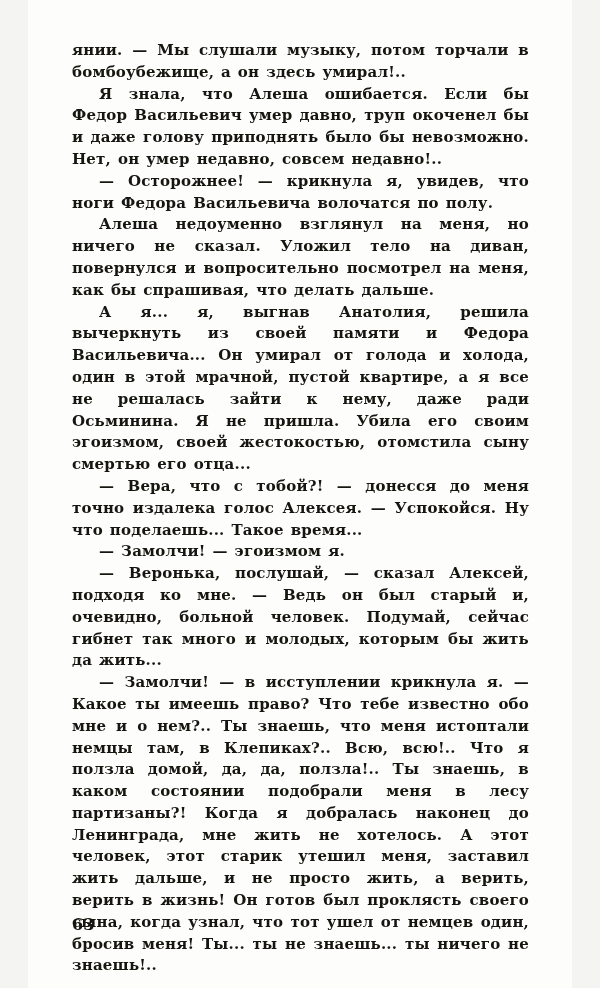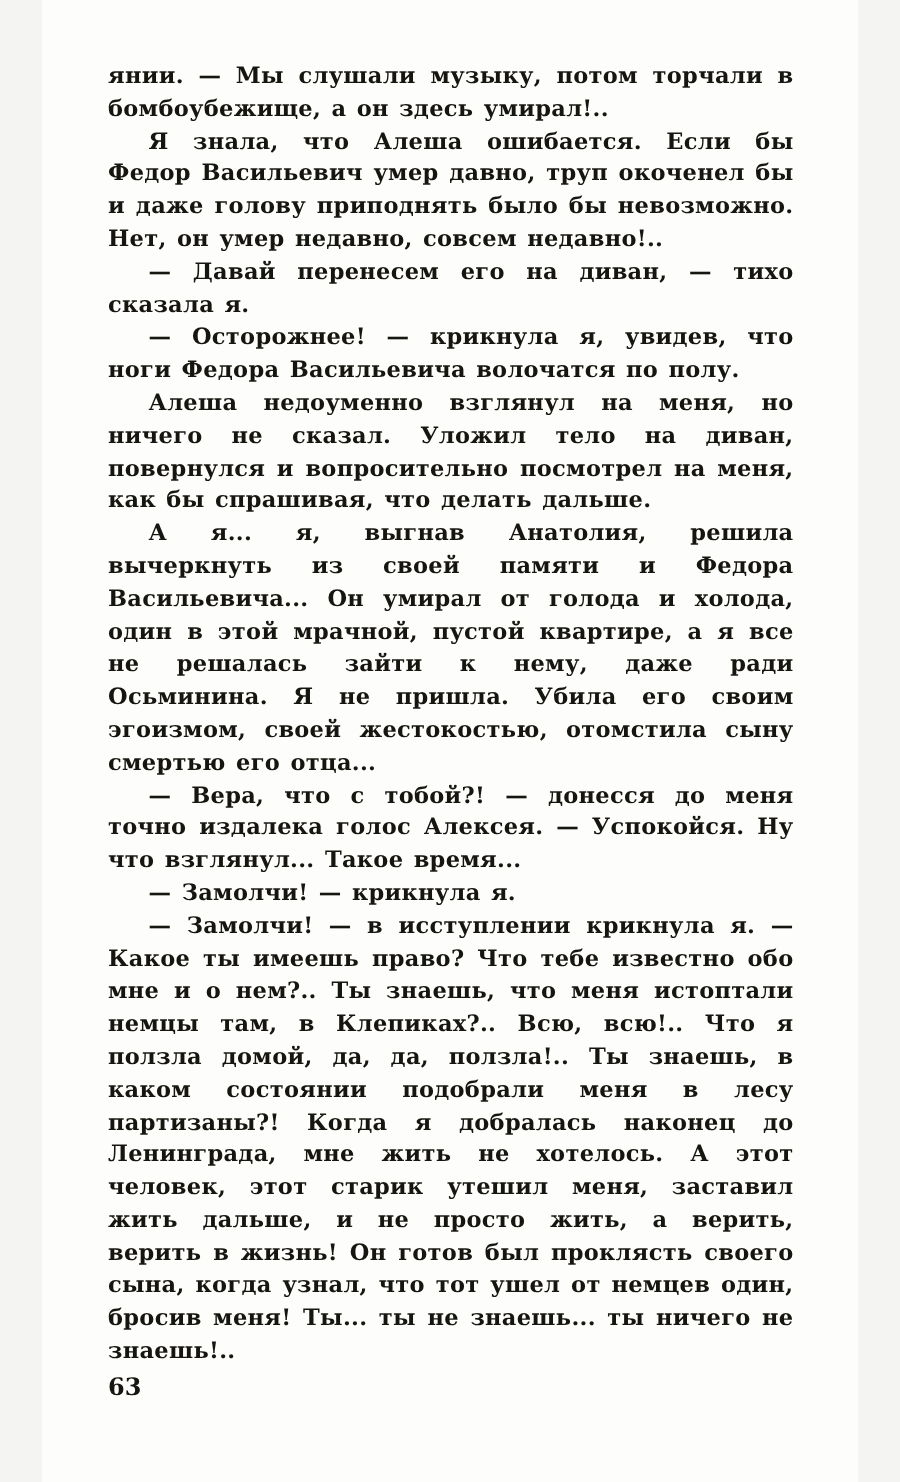--- a/index.html
+++ b/index.html
@@ -40,23 +40,23 @@
     font-weight: 700;
   }
 </style>
 </head>
 <body>
 
 <div class="page">
   <div class="text-block">
     <p class="no-indent">янии. — Мы слушали музыку, потом торчали в бомбоубежище, а он здесь умирал!..</p>
     <p>Я знала, что Алеша ошибается. Если бы Федор Васильевич умер давно, труп окоченел бы и даже голову приподнять было бы невозможно. Нет, он умер недавно, совсем недавно!..</p>
-    <p>— Давай перенесем его на диван, — тихо сказала я.</p>
     <p>— Осторожнее! — крикнула я, увидев, что ноги Федора Васильевича волочатся по полу.</p>
     <p>Алеша недоуменно взглянул на меня, но ничего не сказал. Уложил тело на диван, повернулся и вопросительно посмотрел на меня, как бы спрашивая, что делать дальше.</p>
     <p>А я... я, выгнав Анатолия, решила вычеркнуть из своей памяти и Федора Васильевича... Он умирал от голода и холода, один в этой мрачной, пустой квартире, а я все не решалась зайти к нему, даже ради Осьминина. Я не пришла. Убила его своим эгоизмом, своей жестокостью, отомстила сыну смертью его отца...</p>
-    <p>— Вера, что с тобой?! — донесся до меня точно издалека голос Алексея. — Успокойся. Ну что взглянул... Такое время...</p>
-    <p>— Замолчи! — крикнула я.</p>
+    <p>— Вера, что с тобой?! — донесся до меня точно издалека голос Алексея. — Успокойся. Ну что поделаешь... Такое время...</p>
+    <p>— Замолчи! — эгоизмом я.</p>
+    <p>— Веронька, послушай, — сказал Алексей, подходя ко мне. — Ведь он был старый и, очевидно, больной человек. Подумай, сейчас гибнет так много и молодых, которым бы жить да жить...</p>
     <p>— Замолчи! — в исступлении крикнула я. — Какое ты имеешь право? Что тебе известно обо мне и о нем?.. Ты знаешь, что меня истоптали немцы там, в Клепиках?.. Всю, всю!.. Что я ползла домой, да, да, ползла!.. Ты знаешь, в каком состоянии подобрали меня в лесу партизаны?! Когда я добралась наконец до Ленинграда, мне жить не хотелось. А этот человек, этот старик утешил меня, заставил жить дальше, и не просто жить, а верить, верить в жизнь! Он готов был проклясть своего сына, когда узнал, что тот ушел от немцев один, бросив меня! Ты... ты не знаешь... ты ничего не знаешь!..</p>
 
   </div>
   <div class="page-number">63</div>
 </div>
 
 </body></html>

